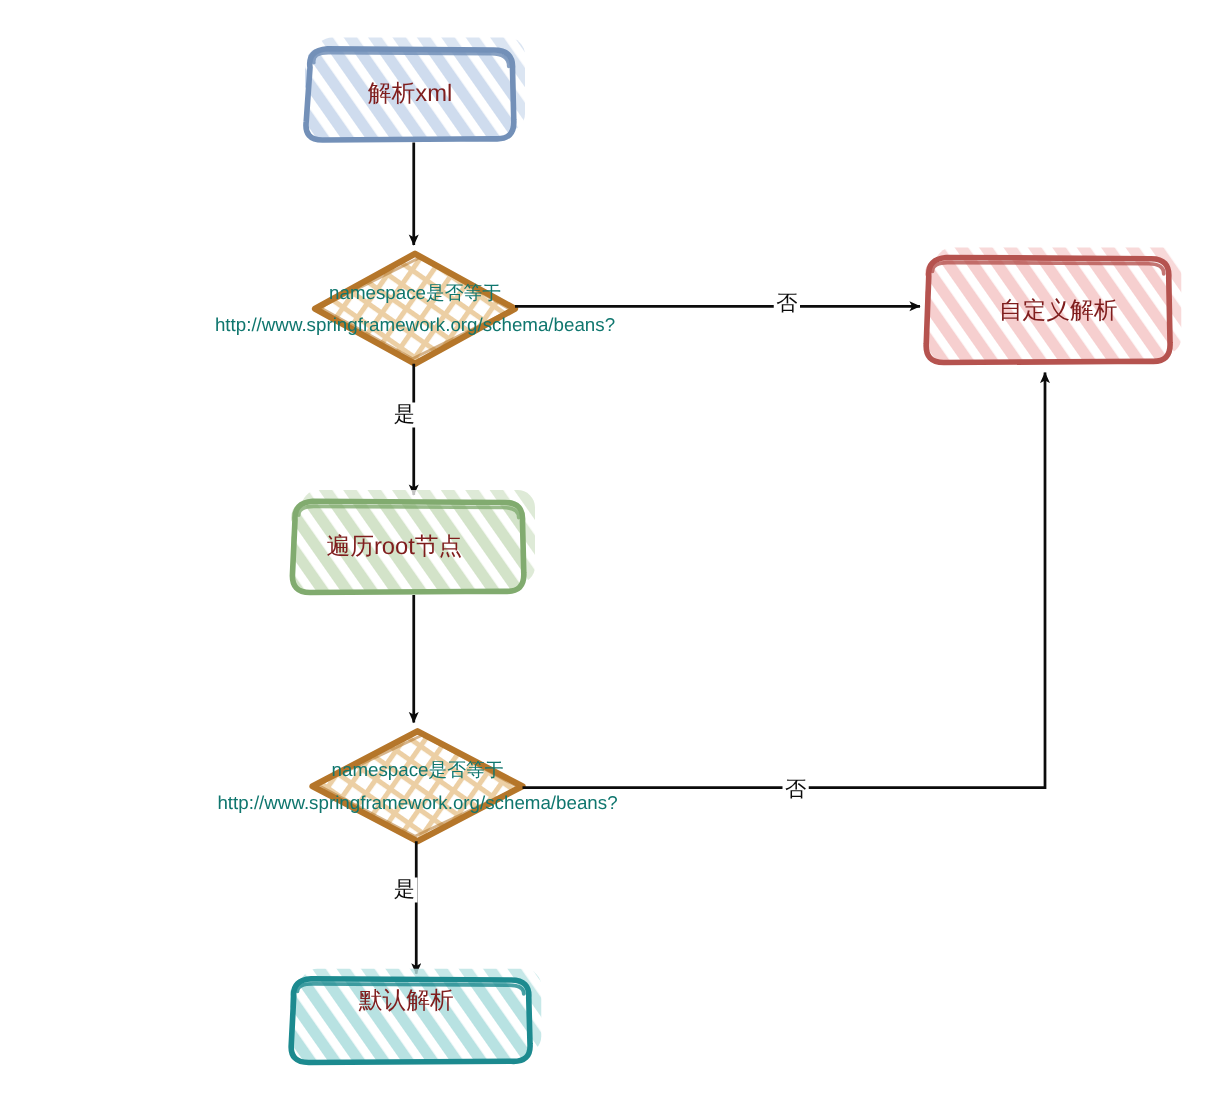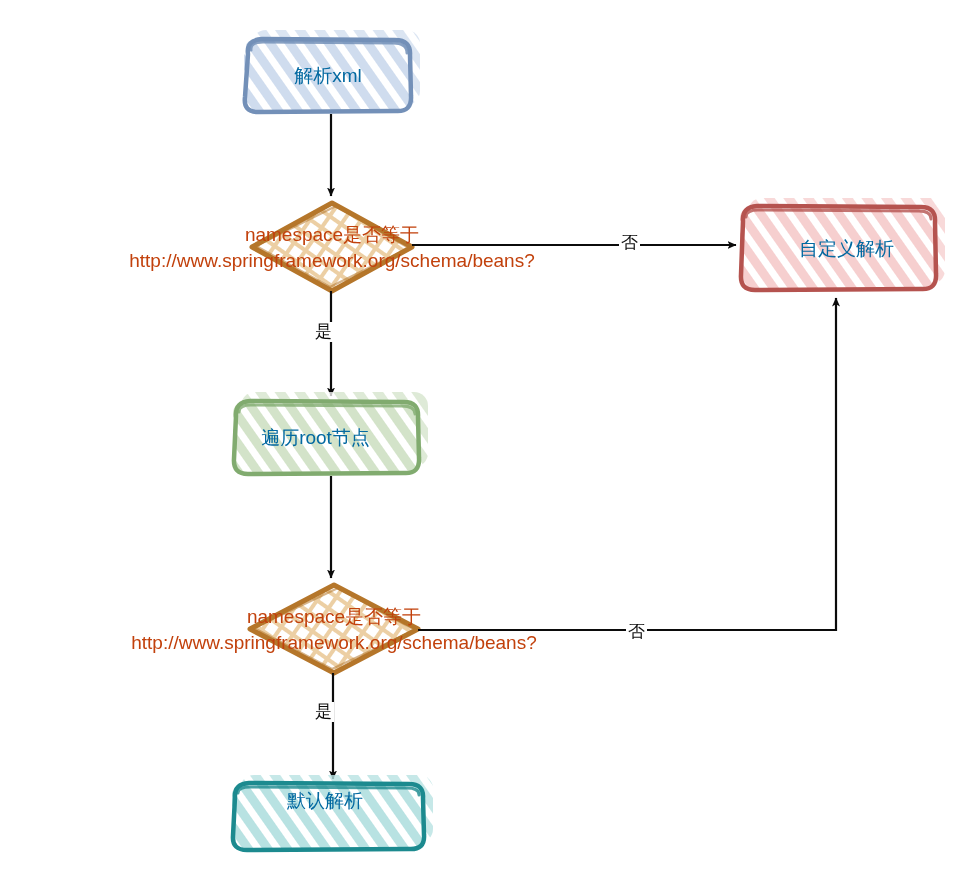--- a/index.html
+++ b/index.html
@@ -6,42 +6,42 @@
   body{
     width:970px;height:886px;
     font-family:"Liberation Sans","DejaVu Sans",sans-serif;
     overflow:hidden;
     position:relative;
   }
   #canvas{position:absolute;left:0;top:0;width:970px;height:886px;}
   .node-label{
     position:absolute;
     font-family:"Liberation Sans","DejaVu Sans",sans-serif;
-    color:#0369a1;
+    color:#7f1d1d;
     font-size:19px;
     line-height:23px;
     text-align:center;
     white-space:nowrap;
     pointer-events:none;
   }
   .edge-label{
     position:absolute;
     font-family:"Liberation Sans","DejaVu Sans",sans-serif;
     color:#0b0b0b;
     font-size:17px;
     line-height:20px;
     background:#ffffff;
     padding:0 2px;
     white-space:nowrap;
   }
   .diamond-label{
     position:absolute;
     font-family:"Liberation Sans","DejaVu Sans",sans-serif;
-    color:#c2410c;
-    font-size:19px;
+    color:#0f766e;
+    font-size:15px;
     line-height:26px;
     text-align:center;
     white-space:nowrap;
   }
 </style>
 </head>
 <body>
 
 <div id="canvas">
 

